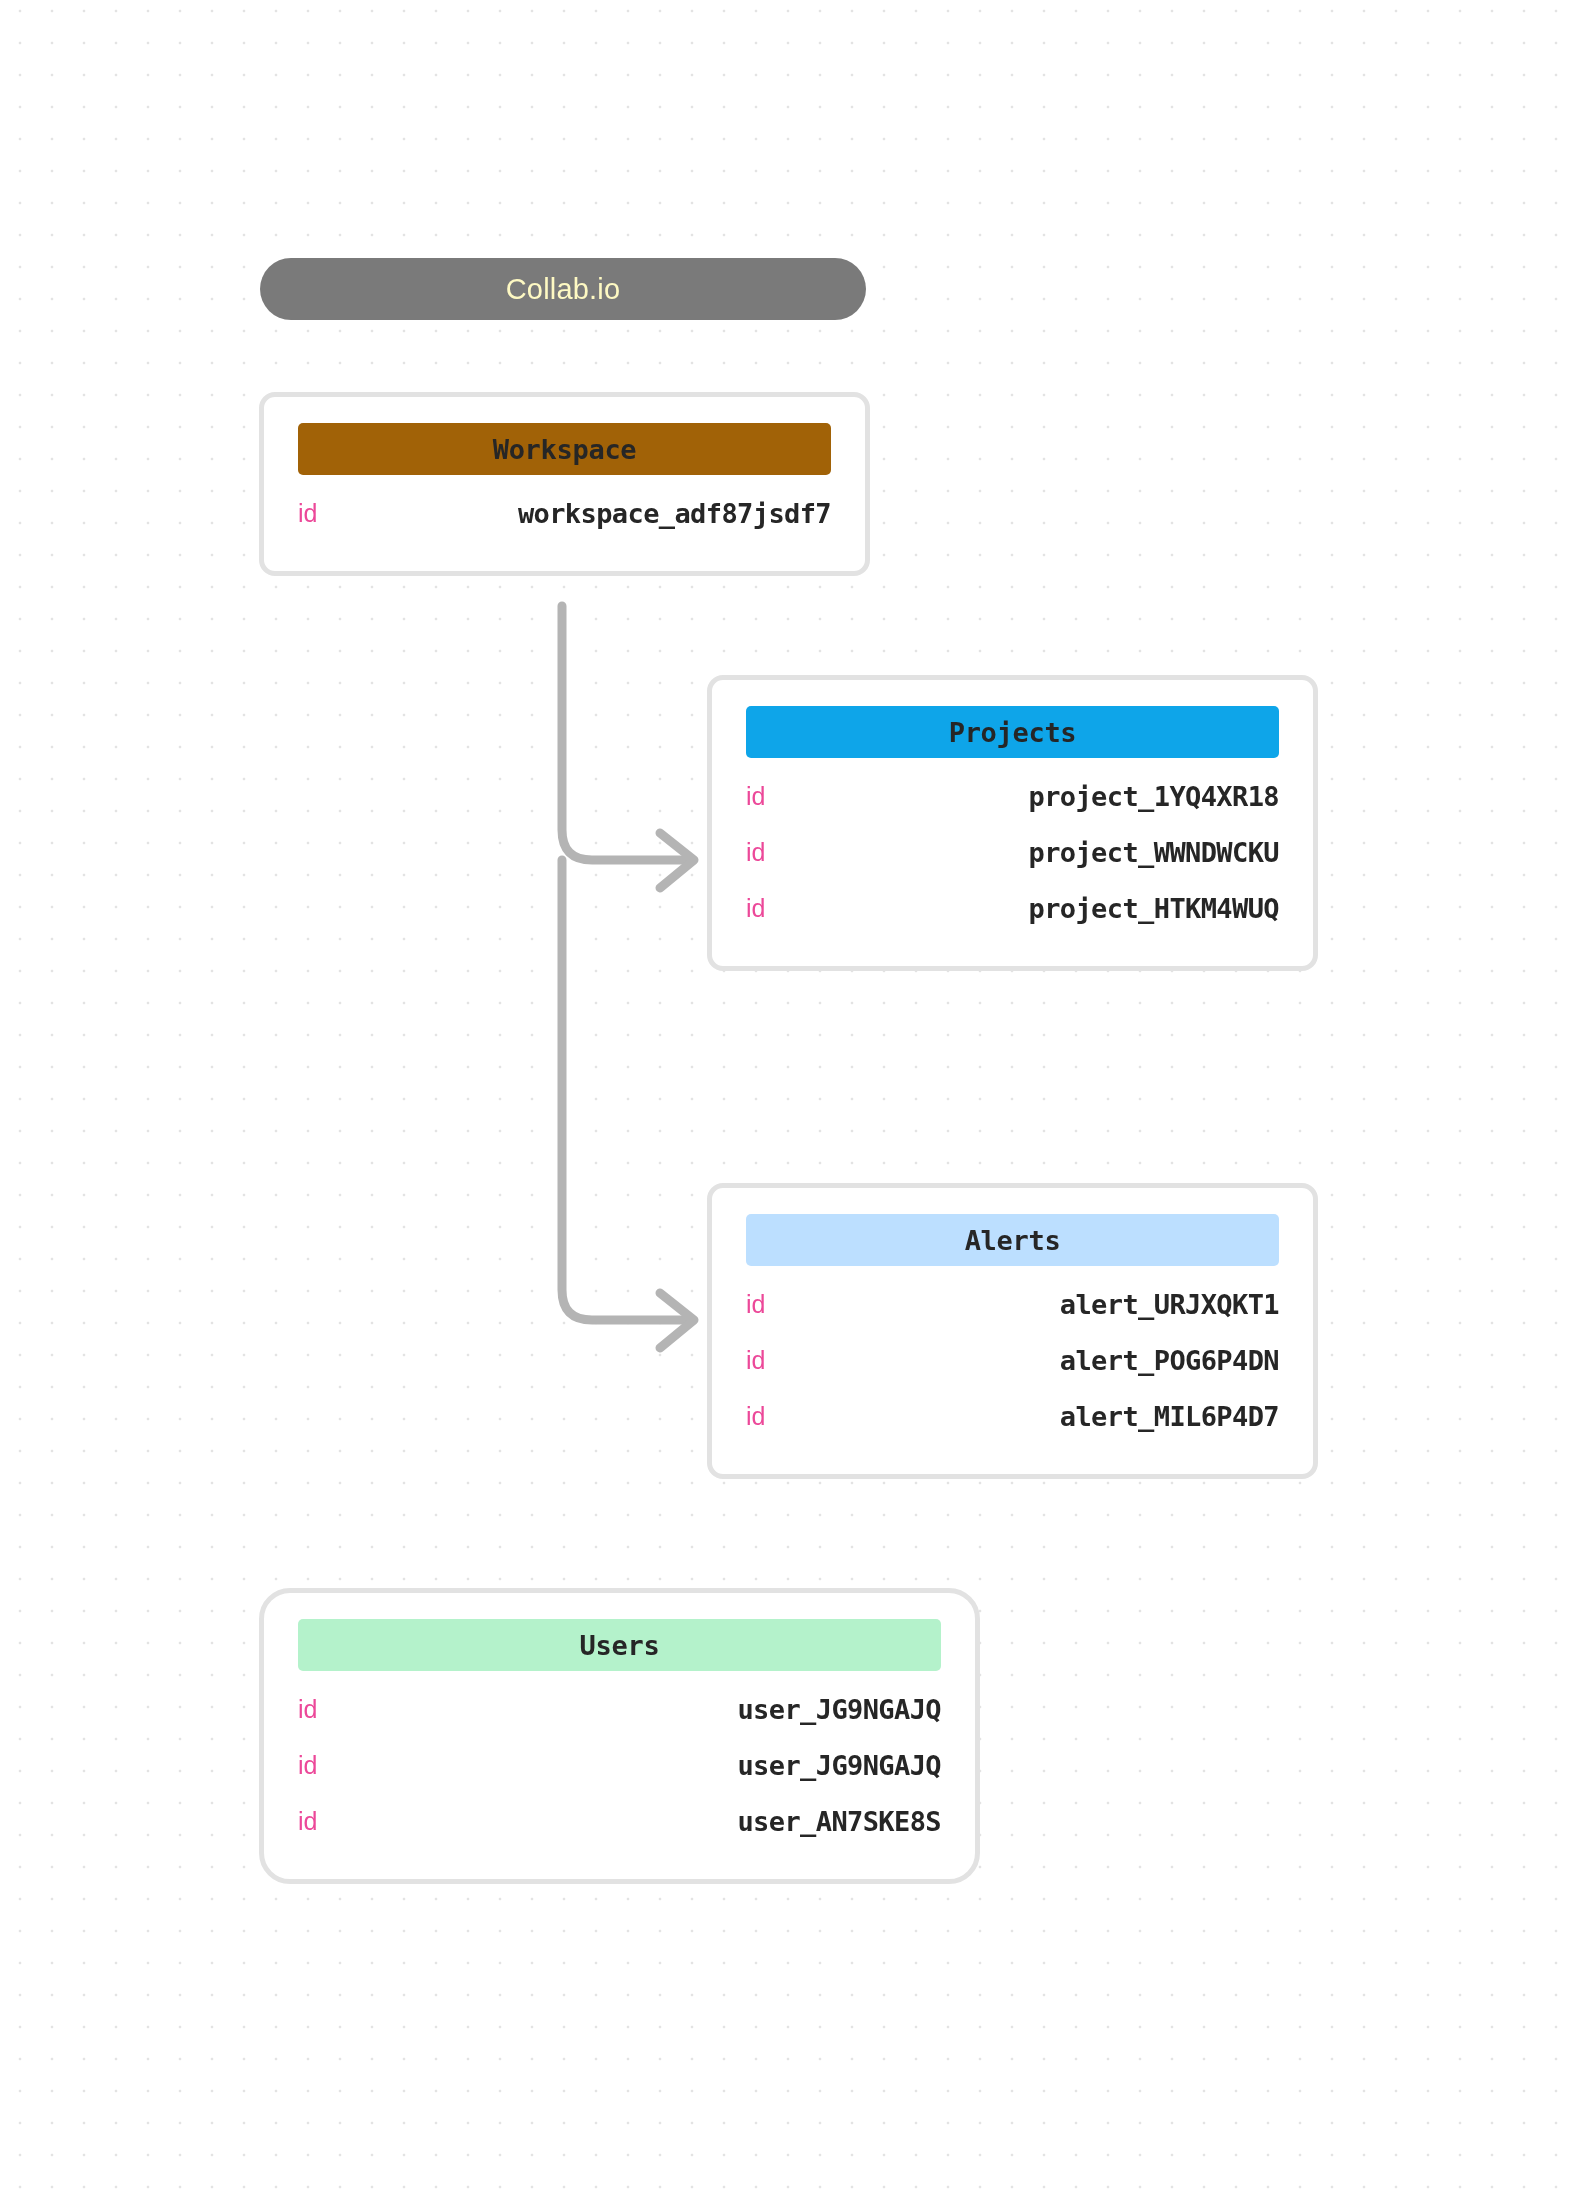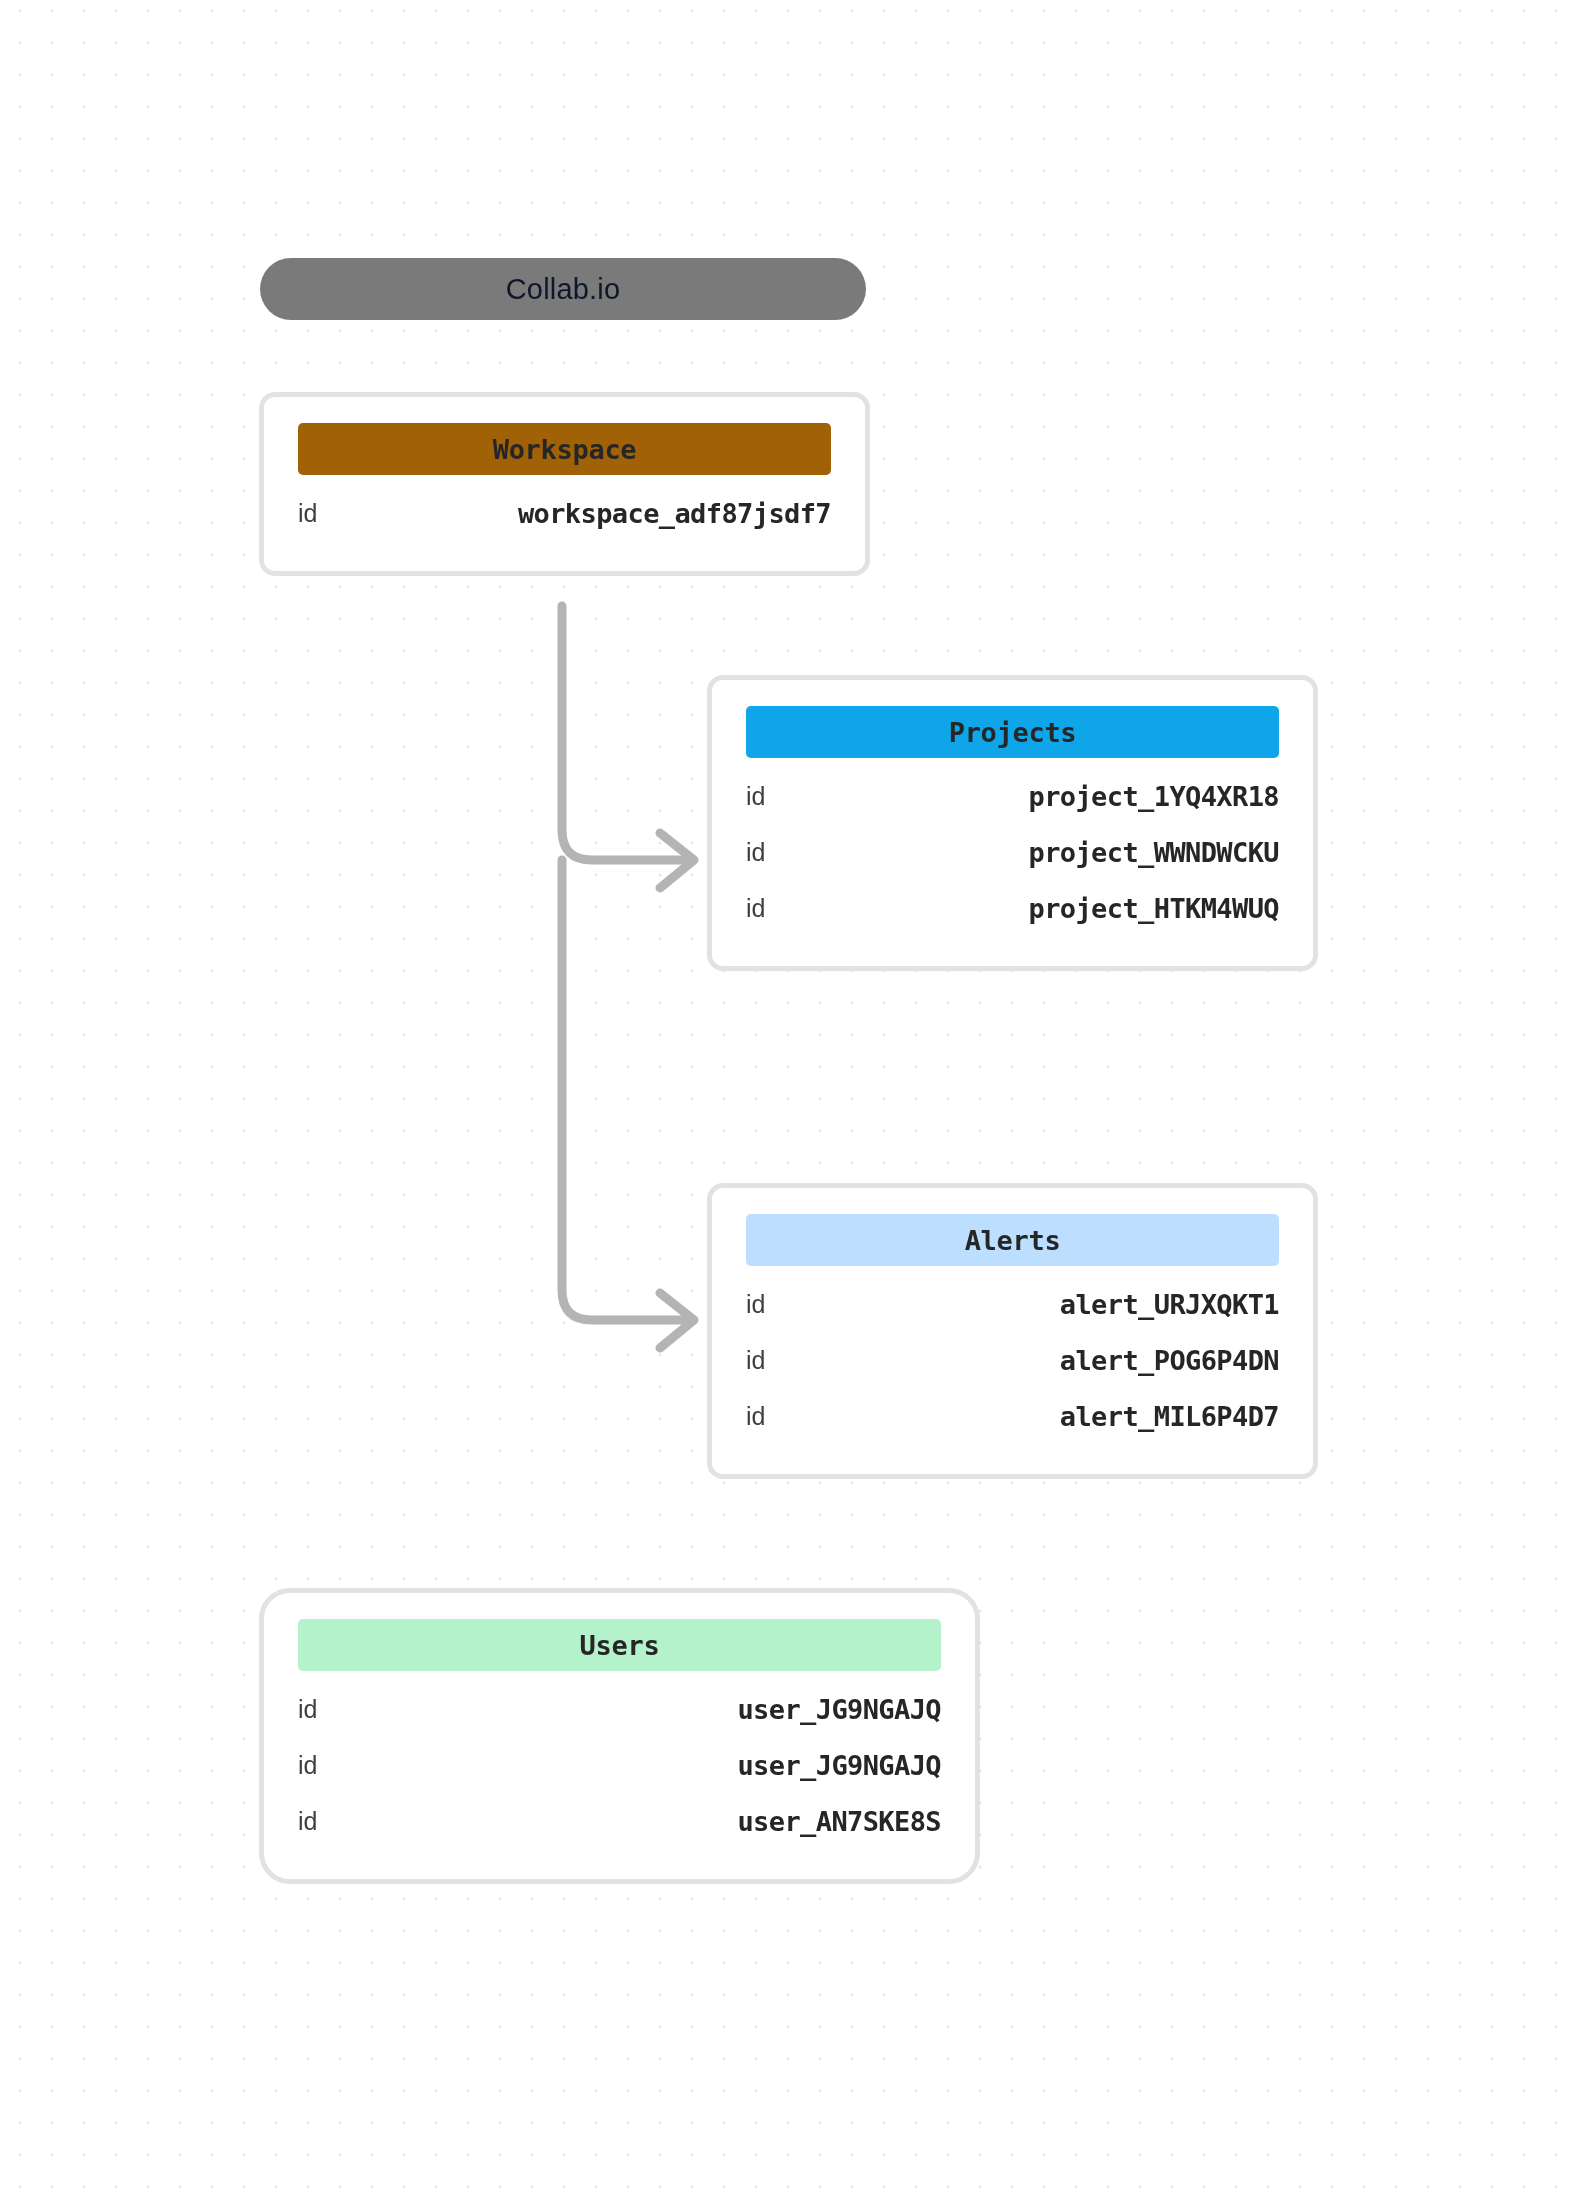--- a/index.html
+++ b/index.html
@@ -42,21 +42,21 @@
     width: 606px;
     height: 62px;
     border-radius: 31px;
     background: #7a7a7a;
     display: flex;
     align-items: center;
     justify-content: center;
     box-sizing: border-box;
   }
   .title-pill-label {
-    color: #0f172a;
+    color: #fef9c3;
     font-family: "Liberation Sans", sans-serif;
     font-size: 29px;
     letter-spacing: 0.2px;
     line-height: 1;
   }
 
   
   .card {
     position: absolute;
     box-sizing: border-box;
@@ -84,21 +84,21 @@
 
   .row {
     display: flex;
     align-items: center;
     justify-content: space-between;
     height: 56px;
   }
   .row-key {
     font-family: "Liberation Sans", sans-serif;
     font-size: 25px;
-    color: #404040;
+    color: #ec4899;
     line-height: 1;
   }
   .row-value {
     font-family: "DejaVu Sans Mono", monospace;
     font-size: 27px;
     font-weight: 700;
     color: #262626;
     letter-spacing: -0.6px;
     line-height: 1;
     text-align: left;

